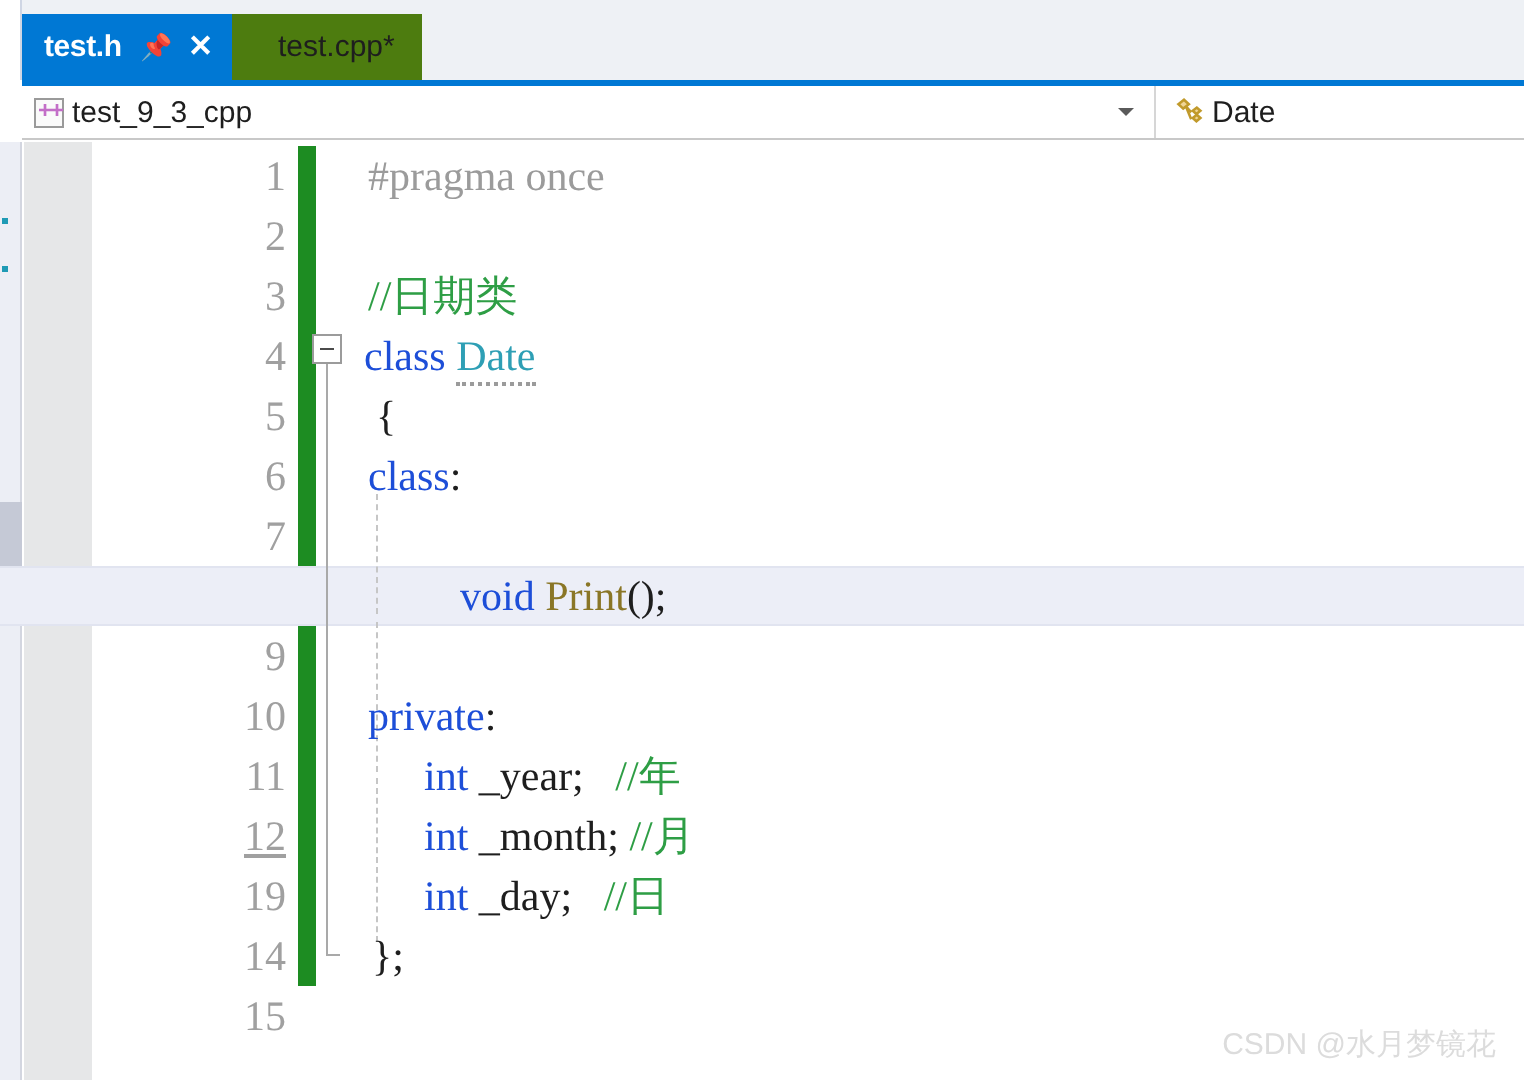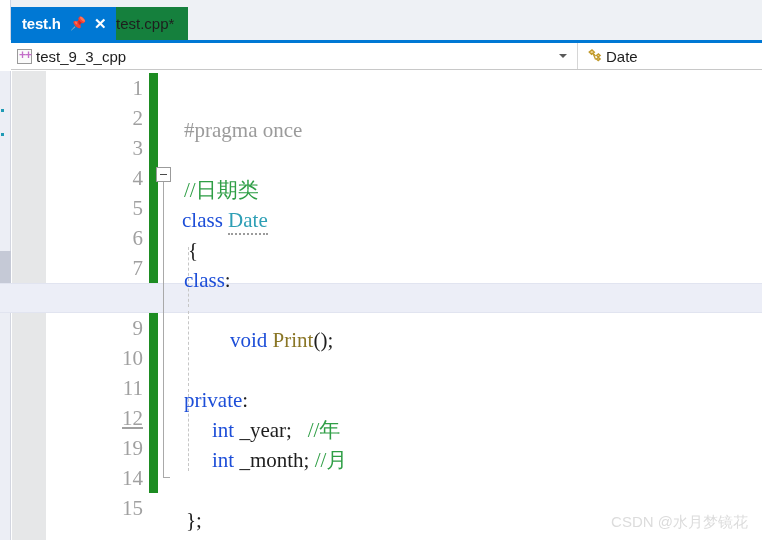--- a/index.html
+++ b/index.html
@@ -46,22 +46,22 @@
   .tab-active {
     left: 11px;
     padding: 0 8px 0 11px;
     background: #0078d4;
     color: #ffffff;
     font-weight: bold;
   }
   .tab-active .tab-label { letter-spacing: -0.2px; }
   .tab-inactive {
     left: 116px;
-    padding: 0 14px 0 0;
-    background: #15803d;
+    padding: 0 14px 0 23px;
+    background: #4d7c0f;
     color: #1e1e1e;
     font-weight: normal;
   }
   .tab-icon {
     display: inline-block;
     width: 17px;
     text-align: center;
     font-size: 14px;
     line-height: 1;
     color: #ffffff;
@@ -224,21 +224,20 @@
 
   .code-line {
     position: absolute;
     left: 0;
     height: 30px;
     line-height: 30px;
     white-space: pre;
     font-family: "Liberation Serif", serif;
     font-size: 21px;
     color: #1e1e1e;
-    margin-top: 42px;
   }
 
   
   .t-pre   { color: #9b9b9b; }
   .t-cmt   { color: #2e9e45; }
   .t-kw    { color: #1d4ed8; }
   .t-type  { color: #2e9fb5; }
   .t-fn    { color: #8a7626; }
   .t-plain { color: #1e1e1e; }
 
@@ -382,20 +381,21 @@
         <div class="code-line" style="top: 32px; left: 26px;"></div>
         <div class="code-line" style="top: 62px; left: 26px;"><span class="t-cmt">//日期类</span></div>
         <div class="code-line" style="top: 92px; left: 24px;"><span class="t-kw">class </span><span class="t-type dotted-underline">Date</span></div>
         <div class="code-line" style="top: 122px; left: 30px;"><span class="t-plain">{</span></div>
         <div class="code-line" style="top: 152px; left: 26px;"><span class="t-kw">class</span><span class="t-plain">:</span></div>
         <div class="code-line" style="top: 212px; left: 72px;"><span class="t-kw">void </span><span class="t-fn">Print</span><span class="t-plain">();</span></div>
         <div class="code-line" style="top: 242px; left: 26px;"></div>
         <div class="code-line" style="top: 272px; left: 26px;"><span class="t-kw">private</span><span class="t-plain">:</span></div>
         <div class="code-line" style="top: 302px; left: 54px;"><span class="t-kw">int </span><span class="t-plain">_year;   </span><span class="t-cmt">//年</span></div>
         <div class="code-line" style="top: 332px; left: 54px;"><span class="t-kw">int </span><span class="t-plain">_month; </span><span class="t-cmt">//月</span></div>
+        <div class="code-line" style="top: 362px; left: 54px;"><span class="t-kw">int </span><span class="t-plain">_day;   </span><span class="t-cmt">//日</span></div>
         <div class="code-line" style="top: 392px; left: 28px;"><span class="t-plain">};</span></div>
         <div class="code-line" style="top: 422px; left: 26px;"></div>
       </div>
 
     <div class="watermark">CSDN @水月梦镜花</div>
 
   </div>
 </div>
 
 </body></html>

